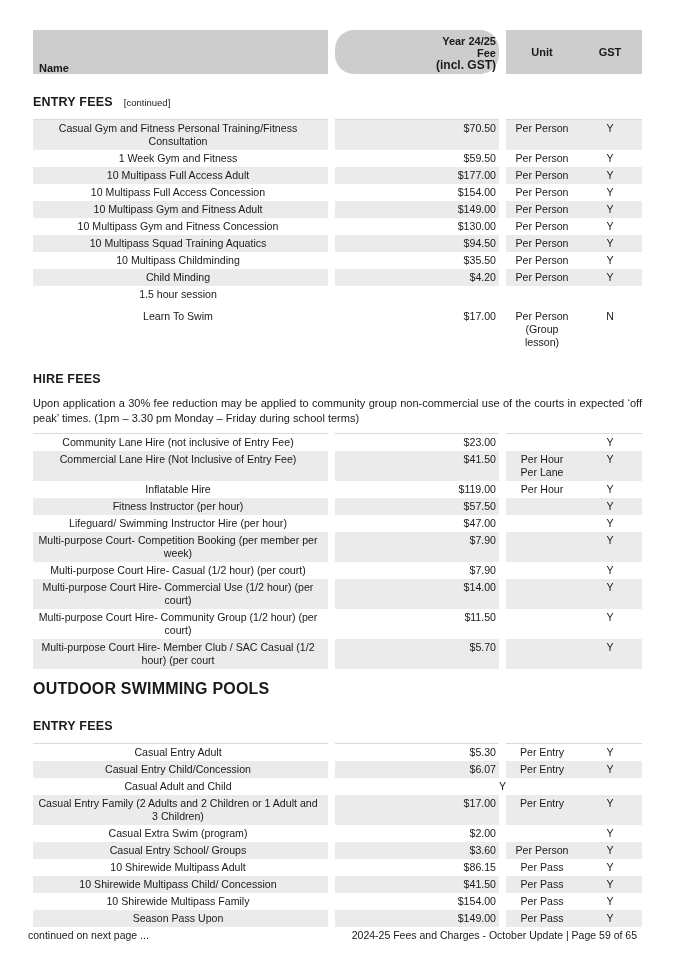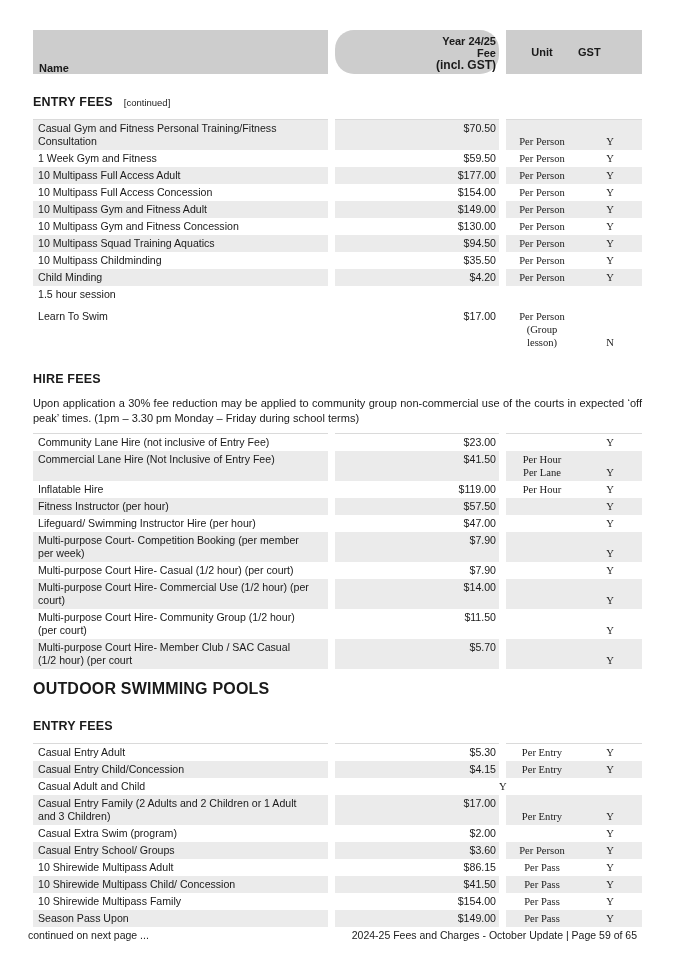--- a/index.html
+++ b/index.html
@@ -17,40 +17,40 @@
 
   
   .htable{display:grid;grid-template-columns:295px 7px 164px 7px 136px;height:44px;}
   .hcell{background:var(--header-bg);}
   .hname{display:flex;align-items:flex-end;padding-left:6px;font-weight:bold;font-size:11px;}
   .hfee{display:flex;flex-direction:column;justify-content:center;align-items:flex-end;
         padding-right:3px;font-weight:bold;font-size:11px;line-height:12.5px;border-radius:19px;}
   .hfee .small{font-size:12px;line-height:10px;}
   .hunitgst{display:flex;align-items:center;font-weight:bold;font-size:11px;}
   .hunit{width:72px;text-align:center;}
-  .hgst{width:64px;text-align:left;}
+  .hgst{width:64px;text-align:center;}
   .colgap{background:transparent;}
 
   
   .section-heading-row{margin:18px 0 9px 0;}
   .sh-text{font-weight:bold;font-size:12.5px;letter-spacing:.2px;}
   .sh-suffix{font-size:9.5px;margin-left:11px;}
   .big-heading{margin:11px 0 0 0;font-weight:bold;font-size:16px;letter-spacing:.2px;}
   .section-note{margin:1px 0 8px 0;font-size:11px;line-height:14.5px;text-align:justify;}
 
   
   .fee-table{margin:0;}
   .row{display:grid;grid-template-columns:295px 7px 164px 7px 136px;font-size:10.6px;line-height:13px;}
   .row .cell{padding-top:2px;padding-bottom:2px;min-height:13px;}
   .fee-table .row:first-child .cell{border-top:1px solid #dadada;}
   .row.shaded .cell{background:var(--row-shade);}
   .row.gap-before{margin-top:5px;}
-  .cell-name{padding-left:5px;padding-right:17px;}
+  .cell-name{padding-left:5px;padding-right:10px;text-align:center;}
   .cell-fee{text-align:right;padding-right:3px;}
-  .cell-unitgst{display:flex;align-items:flex-end;font-family:Liberation Serif, serif;}
+  .cell-unitgst{display:flex;align-items:flex-start;}
   .cell-unit{width:72px;text-align:center;white-space:pre-line;}
   .cell-gst{width:64px;text-align:center;}
 
   
   .footer{position:absolute;left:28px;width:609px;top:929px;display:flex;
           justify-content:space-between;font-size:10.5px;}
 </style>
 </head>
 <body>
 
@@ -303,21 +303,21 @@
           <div class="cell cell-fee">$5.30</div>
           <div class="colgap"></div>
           <div class="cell cell-unitgst">
             <div class="cell-unit">Per Entry</div>
             <div class="cell-gst">Y</div>
           </div>
         </div>
         <div class="row shaded">
           <div class="cell cell-name">Casual Entry Child/Concession</div>
           <div class="colgap"></div>
-          <div class="cell cell-fee">$4.15</div>
+          <div class="cell cell-fee">$6.07</div>
           <div class="colgap"></div>
           <div class="cell cell-unitgst">
             <div class="cell-unit">Per Entry</div>
             <div class="cell-gst">Y</div>
           </div>
         </div>
         <div class="row">
           <div class="cell cell-name">Casual Adult and Child</div>
           <div class="colgap"></div>
           <div class="colgap"></div>

